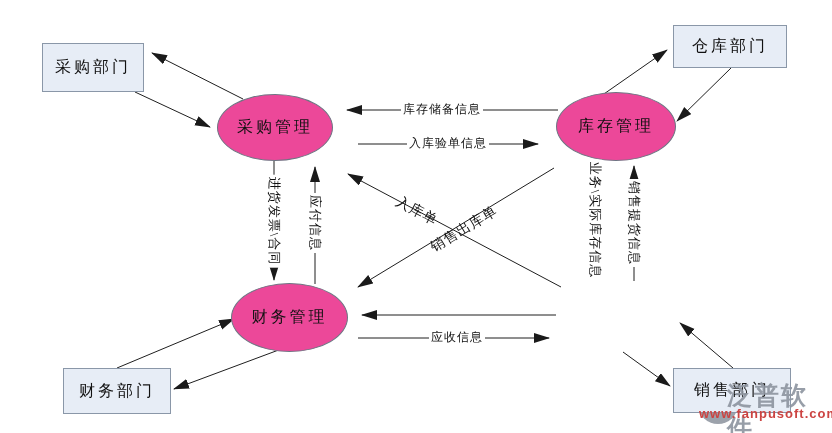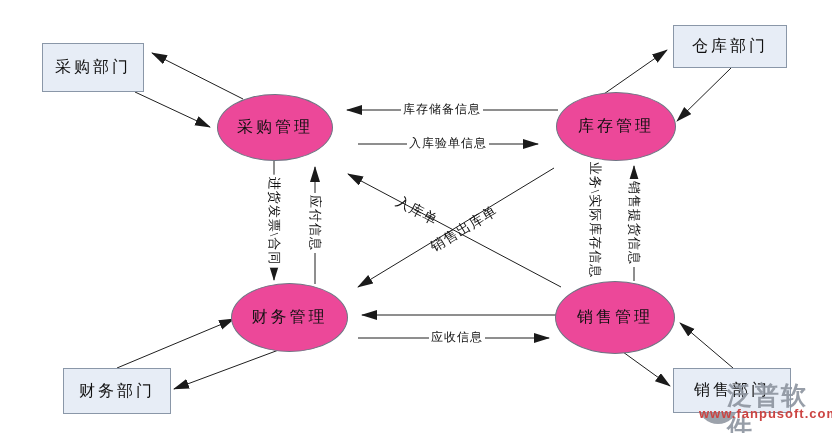--- a/index.html
+++ b/index.html
@@ -99,23 +99,20 @@
 
   <div class="node process" style="left:217px;top:94px;width:116px;height:67px;">
     <span>采购管理</span>
   </div>
   <div class="node process" style="left:556px;top:92px;width:120px;height:69px;">
     <span>库存管理</span>
   </div>
   <div class="node process" style="left:231px;top:283px;width:117px;height:69px;">
     <span>财务管理</span>
   </div>
-  <div class="node process" style="left:555px;top:281px;width:120px;height:73px;">
-    <span>销售管理</span>
-  </div>
 
   <div class="edge-label rH" style="left:442px;top:110px;">库存储备信息</div>
   <div class="edge-label rH" style="left:448px;top:144px;">入库验单信息</div>
   <div class="edge-label v r90" style="left:274px;top:221px;">进货发票\合同</div>
   <div class="edge-label v r90" style="left:315px;top:223px;">应付信息</div>
   <div class="edge-label v r90" style="left:595px;top:220px;">业务\实际库存信息</div>
   <div class="edge-label v r90" style="left:634px;top:223px;">销售提货信息</div>
   <div class="edge-label d rA" style="left:417px;top:211px;">入库单</div>
   <div class="edge-label d rB" style="left:464px;top:229px;">销售出库单</div>
   <div class="edge-label rH" style="left:457px;top:338px;">应收信息</div>

